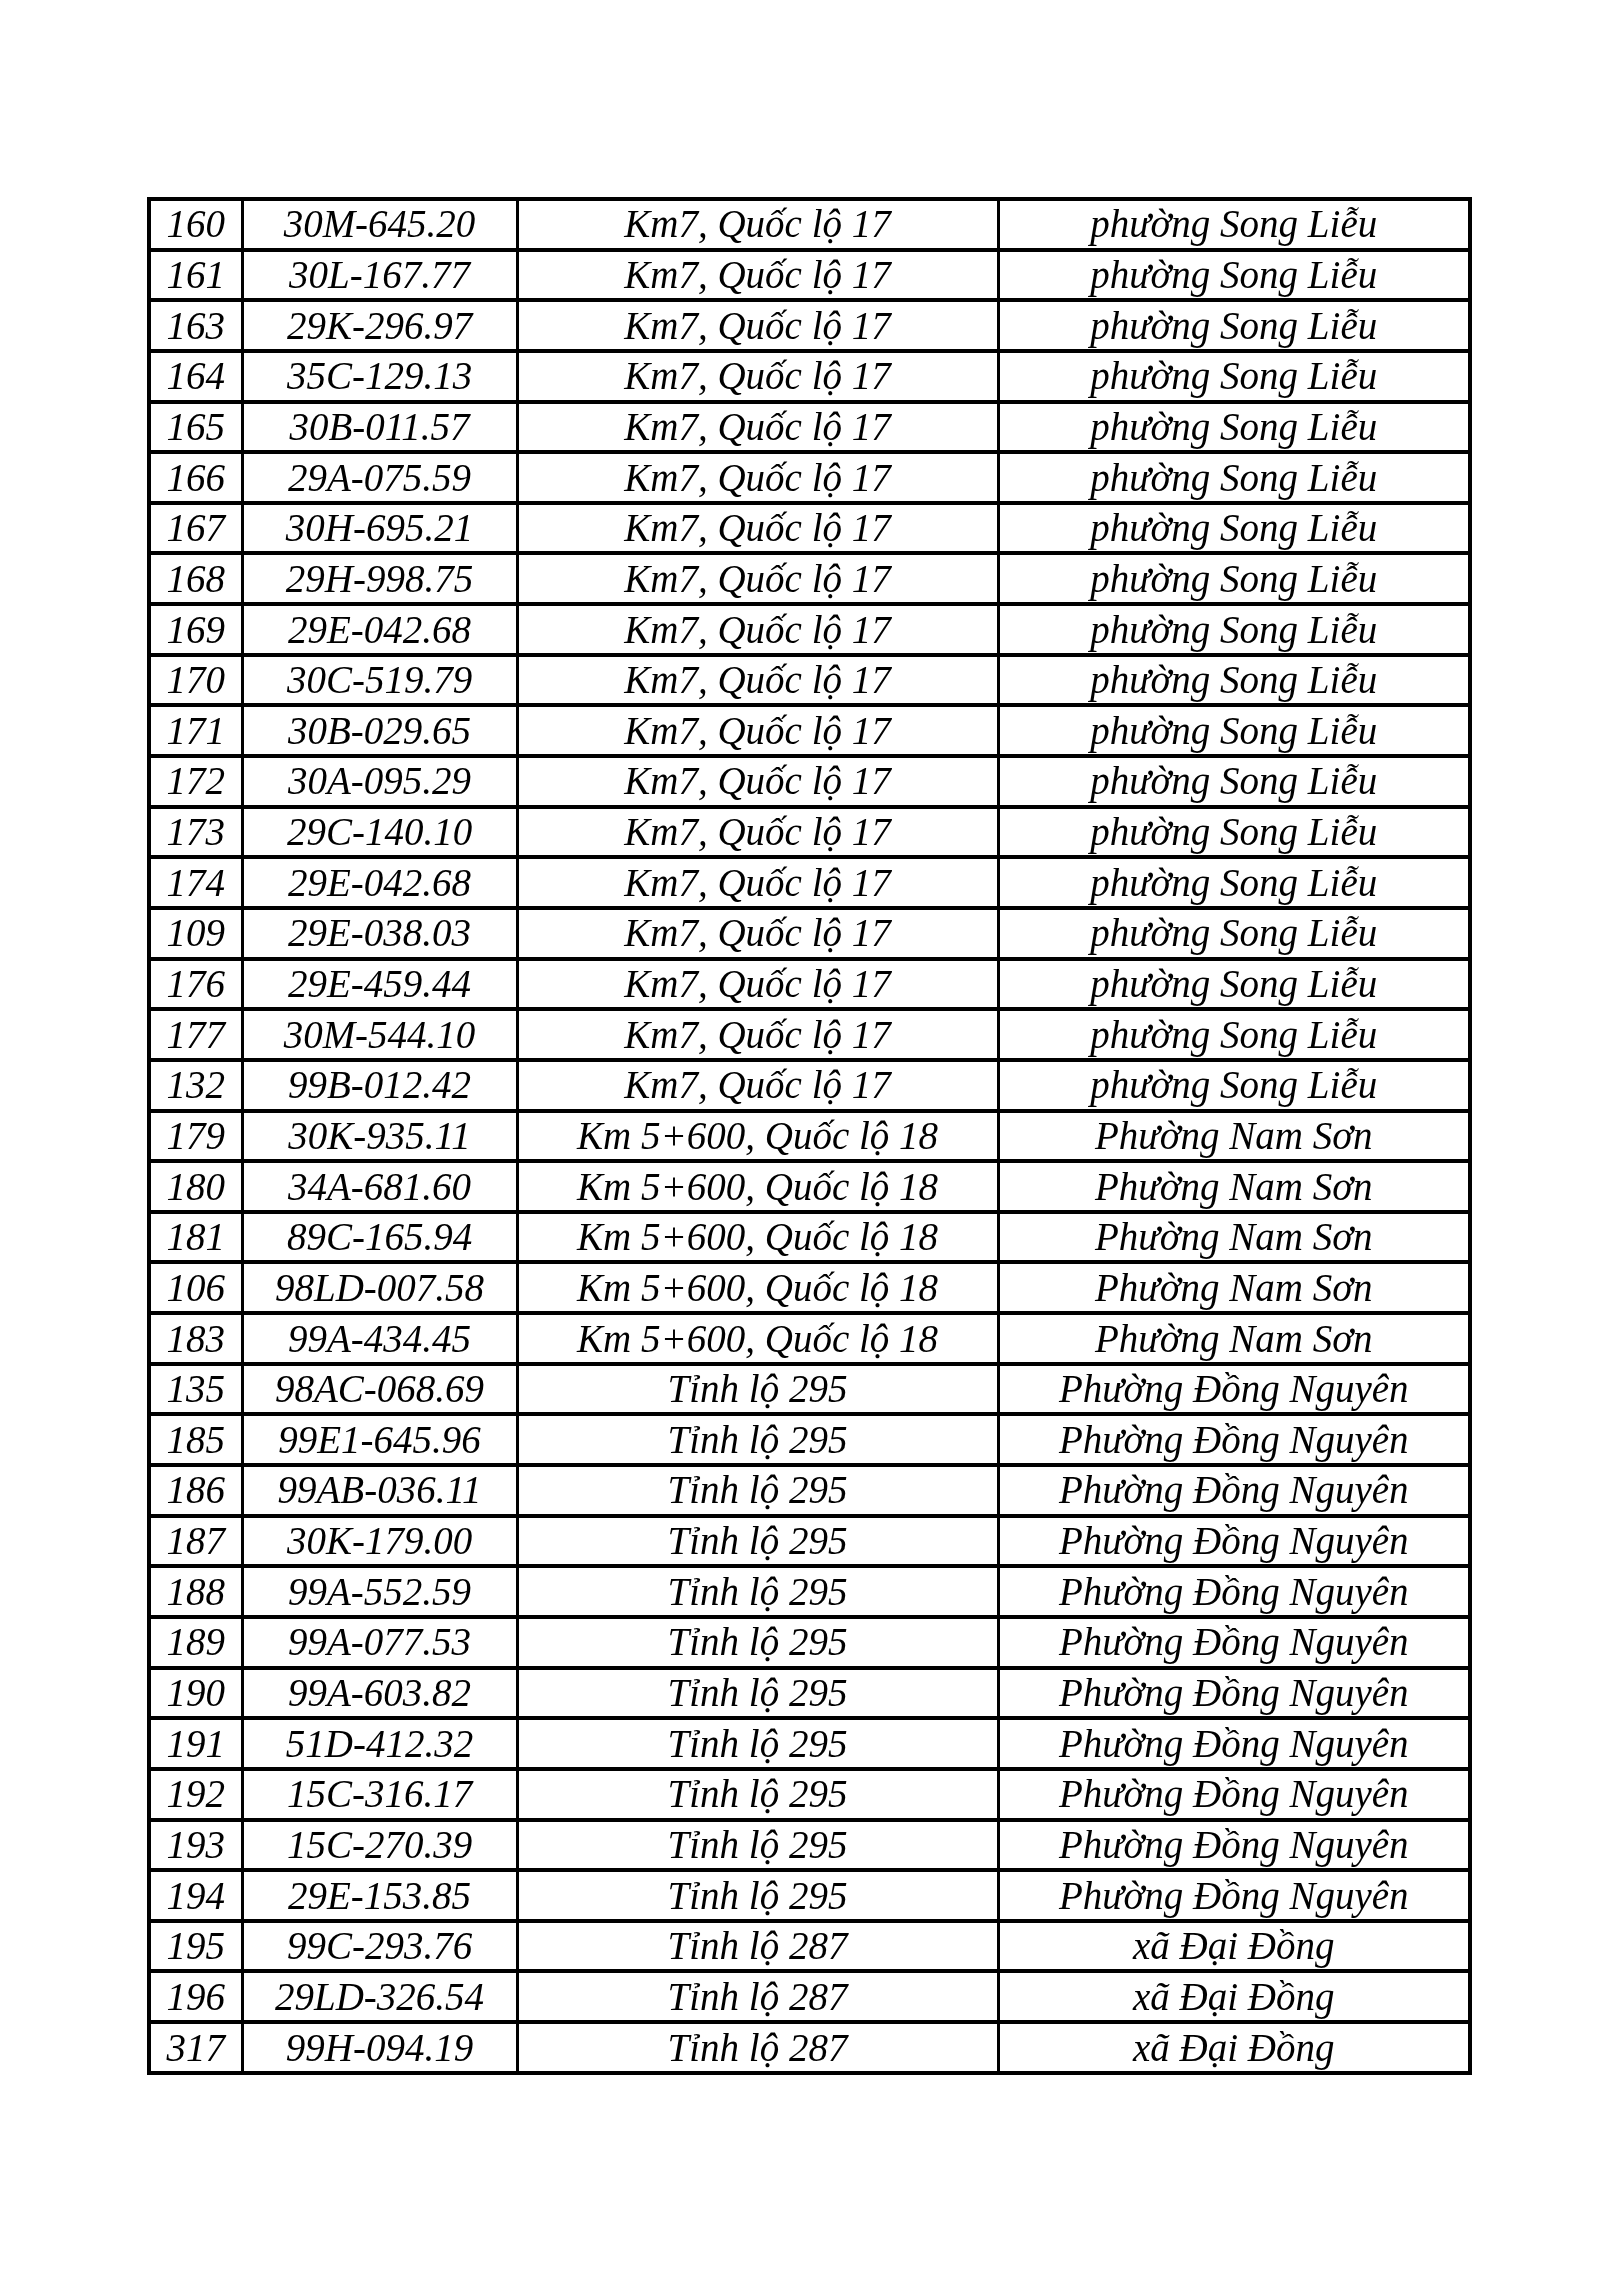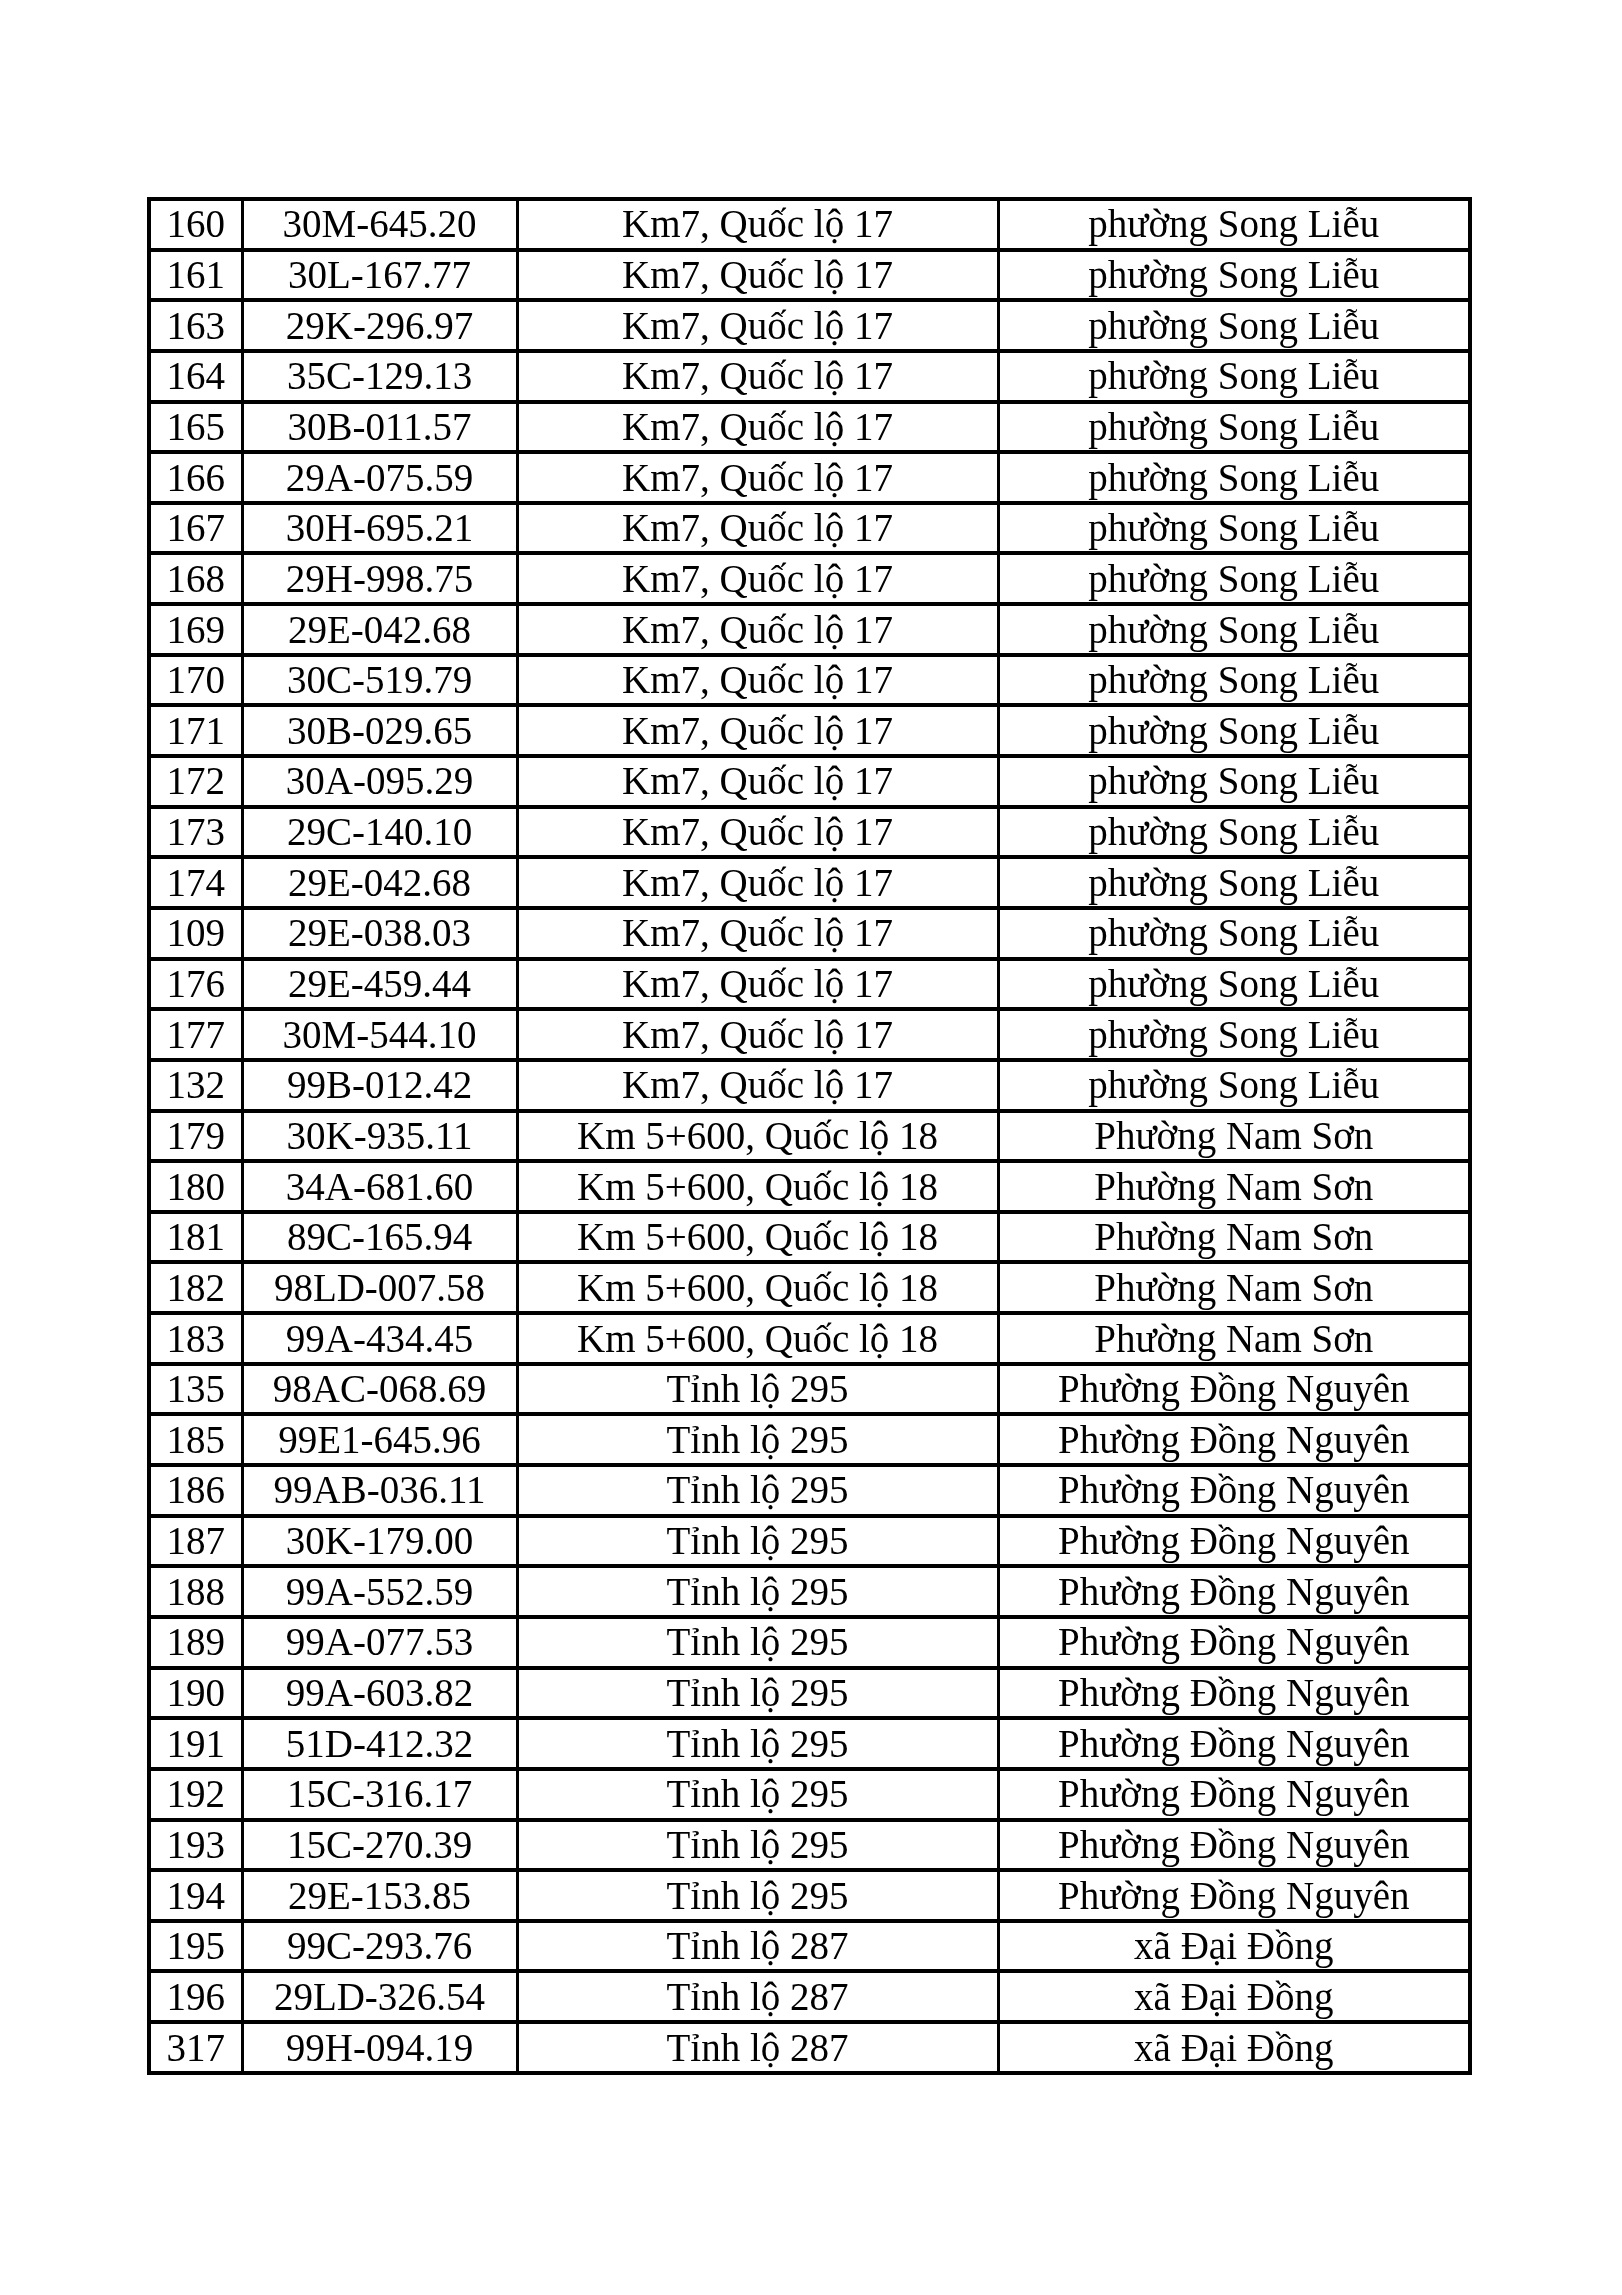--- a/index.html
+++ b/index.html
@@ -14,20 +14,21 @@
     font-family: "Liberation Serif", "DejaVu Serif", serif;
     color: #000000;
   }
   .page {
     position: absolute;
     left: 0; top: 0;
     width: 1604px;
     height: 2295px;
     background: #ffffff;
     overflow: hidden;
+    font-style: italic;
   }
   table.vtable {
     position: absolute;
     left: 147px;
     top: 197px;
     width: 1322px;
     height: 1878px;
     border-collapse: collapse;
     table-layout: fixed;
     border: 4px solid #000000;
@@ -182,21 +183,21 @@
           <td>Km 5+600, Quốc lộ 18</td>
           <td>Phường Nam Sơn</td>
         </tr>
         <tr>
           <td>181</td>
           <td>89C-165.94</td>
           <td>Km 5+600, Quốc lộ 18</td>
           <td>Phường Nam Sơn</td>
         </tr>
         <tr>
-          <td>182</td>
+          <td>106</td>
           <td>98LD-007.58</td>
           <td>Km 5+600, Quốc lộ 18</td>
           <td>Phường Nam Sơn</td>
         </tr>
         <tr>
           <td>183</td>
           <td>99A-434.45</td>
           <td>Km 5+600, Quốc lộ 18</td>
           <td>Phường Nam Sơn</td>
         </tr>

